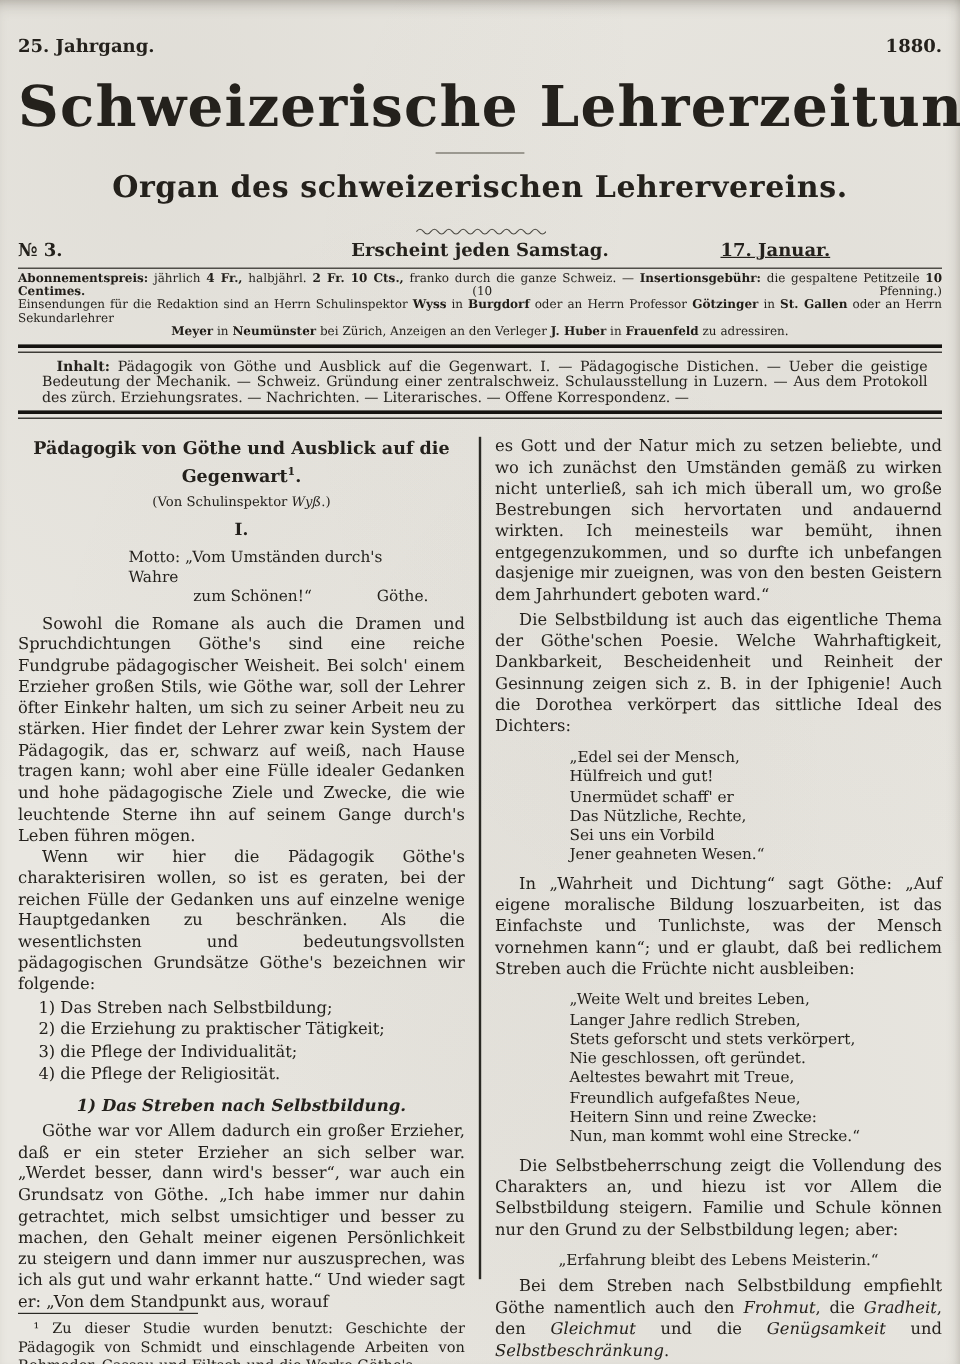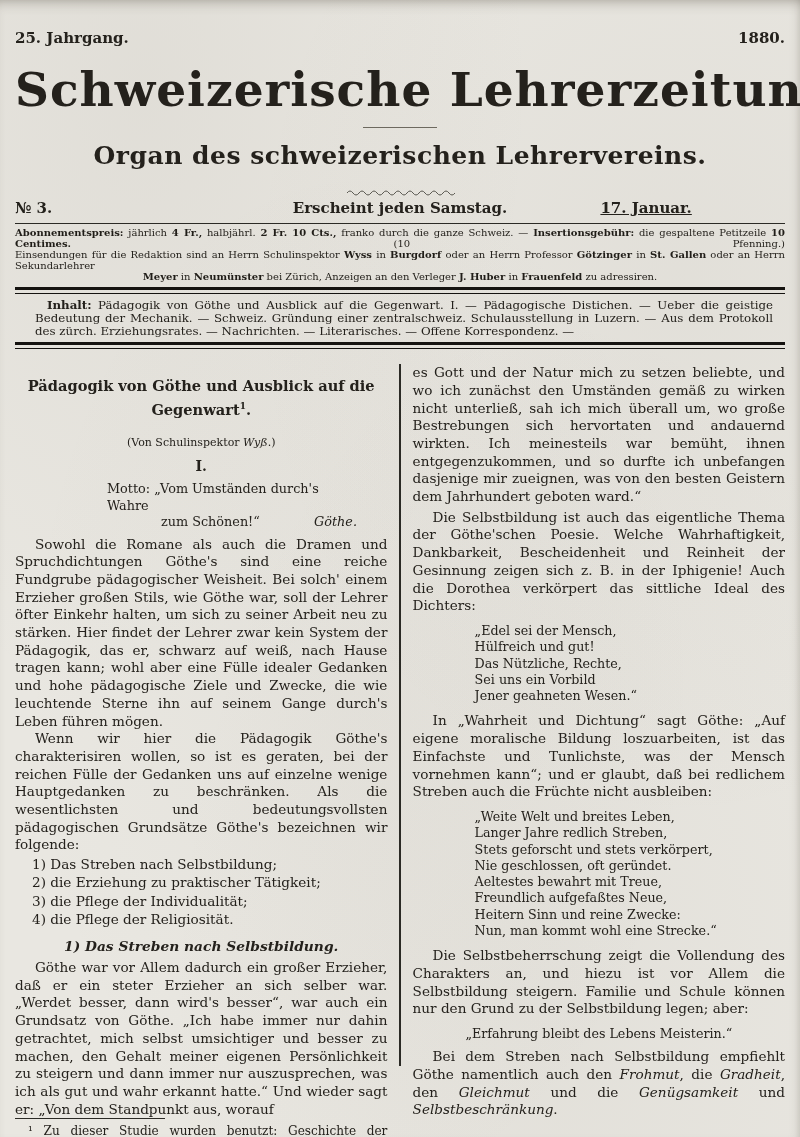--- a/index.html
+++ b/index.html
@@ -46,27 +46,27 @@
 
   
   .toc { font-size:11.8px; line-height:12.6px; margin-top:5px; padding:0 12px 0 20px; text-align:justify; text-indent:12px; }
 
   
   .columns { display:flex; margin-top:15px; height:702px; }
   .col { width:373px; box-sizing:border-box; }
   .col.left { display:flex; flex-direction:column; }
   .divider { width:1.2px; background:#2b2a25; margin:0 12px; }
 
-  .article-title { text-align:center; font-size:14.6px; font-weight:bold; line-height:20px; margin:12px; }
+  .article-title { text-align:center; font-size:14.6px; font-weight:bold; line-height:20px; margin:0; }
   .article-title sup { font-size:9px; }
   .byline { text-align:center; font-size:11px; margin:4px 0 0; }
   .section-num { text-align:center; font-size:14px; font-weight:bold; margin:9px 0 0; }
   .motto { font-size:12.8px; line-height:16.5px; margin:7px 0 5px 92px; width:250px; }
   .motto-l2 { display:flex; justify-content:space-between; padding-left:54px; }
-  .motto-attr { font-style:italic; }
+  .motto-attr { }
 
   .body-p { font-size:13.6px; line-height:17.7px; text-align:justify; margin:0; }
   .body-p.mt { margin-top:3px; }
   .indent { text-indent:20px; }
 
   .goethe-list { margin:1px 0 2px; padding-left:17px; list-style:none; font-size:13.6px; line-height:18.2px; }
 
   .subheading { text-align:center; font-style:italic; font-weight:bold; font-size:13.8px; margin:8px 0 5px; }
 
   .footnote-block { margin-top:auto; padding-bottom:12px; }
@@ -147,20 +147,21 @@
     </div>
 
     <div class="divider"></div>
 
     <div class="col right">
       <p class="body-p">es Gott und der Natur mich zu setzen beliebte, und wo ich zunächst den Umständen gemäß zu wirken nicht unterließ, sah ich mich überall um, wo große Bestrebungen sich hervortaten und andauernd wirkten. Ich meinesteils war bemüht, ihnen entgegenzukommen, und so durfte ich unbefangen dasjenige mir zueignen, was von den besten Geistern dem Jahrhundert geboten ward.“</p>
       <p class="body-p indent mt">Die Selbstbildung ist auch das eigentliche Thema der Göthe'schen Poesie. Welche Wahrhaftigkeit, Dankbarkeit, Bescheidenheit und Reinheit der Gesinnung zeigen sich z. B. in der Iphigenie! Auch die Dorothea verkörpert das sittliche Ideal des Dichters:</p>
       <div class="poem">
         <div>„Edel sei der Mensch,</div>
         <div>Hülfreich und gut!</div>
+        <div>Unermüdet schaff' er</div>
         <div>Das Nützliche, Rechte,</div>
         <div>Sei uns ein Vorbild</div>
         <div>Jener geahneten Wesen.“</div>
       </div>
       <p class="body-p indent">In „Wahrheit und Dichtung“ sagt Göthe: „Auf eigene moralische Bildung loszuarbeiten, ist das Einfachste und Tunlichste, was der Mensch vornehmen kann“; und er glaubt, daß bei redlichem Streben auch die Früchte nicht ausbleiben:</p>
       <div class="poem">
         <div>„Weite Welt und breites Leben,</div>
         <div>Langer Jahre redlich Streben,</div>
         <div>Stets geforscht und stets verkörpert,</div>
         <div>Nie geschlossen, oft geründet.</div>

